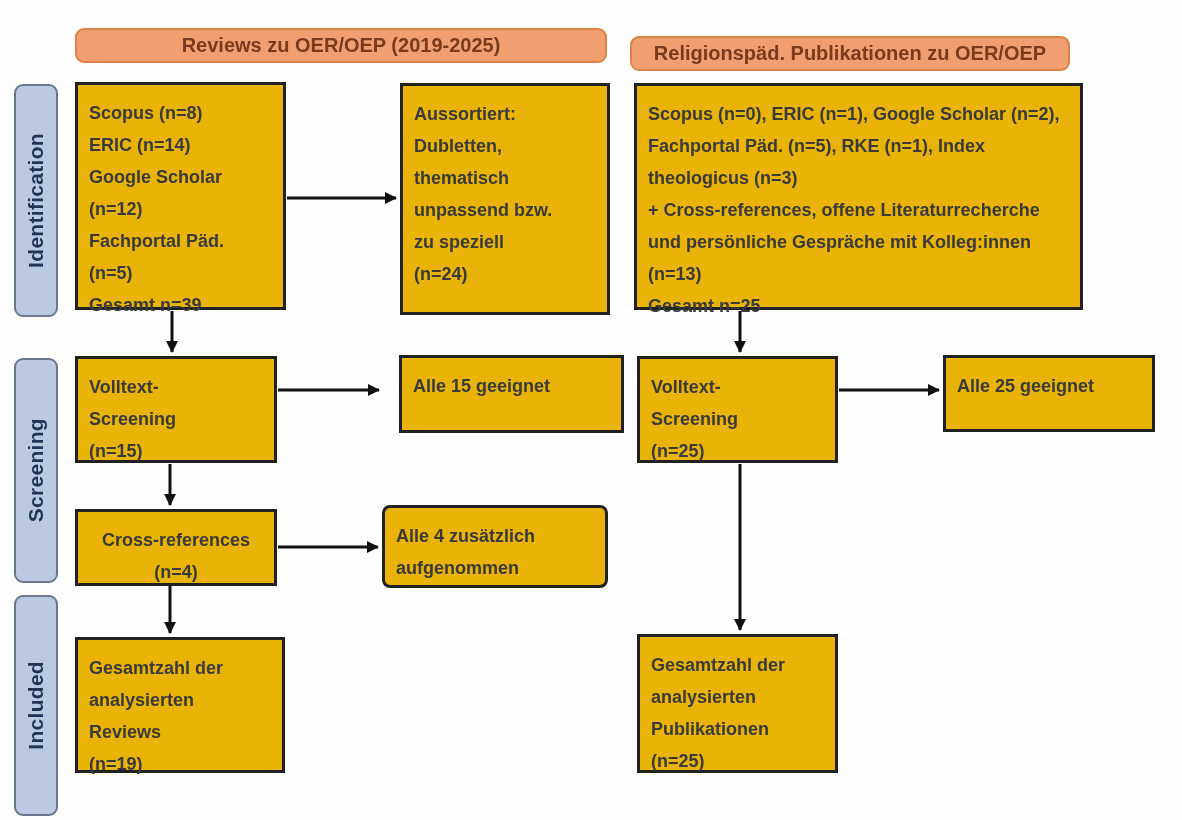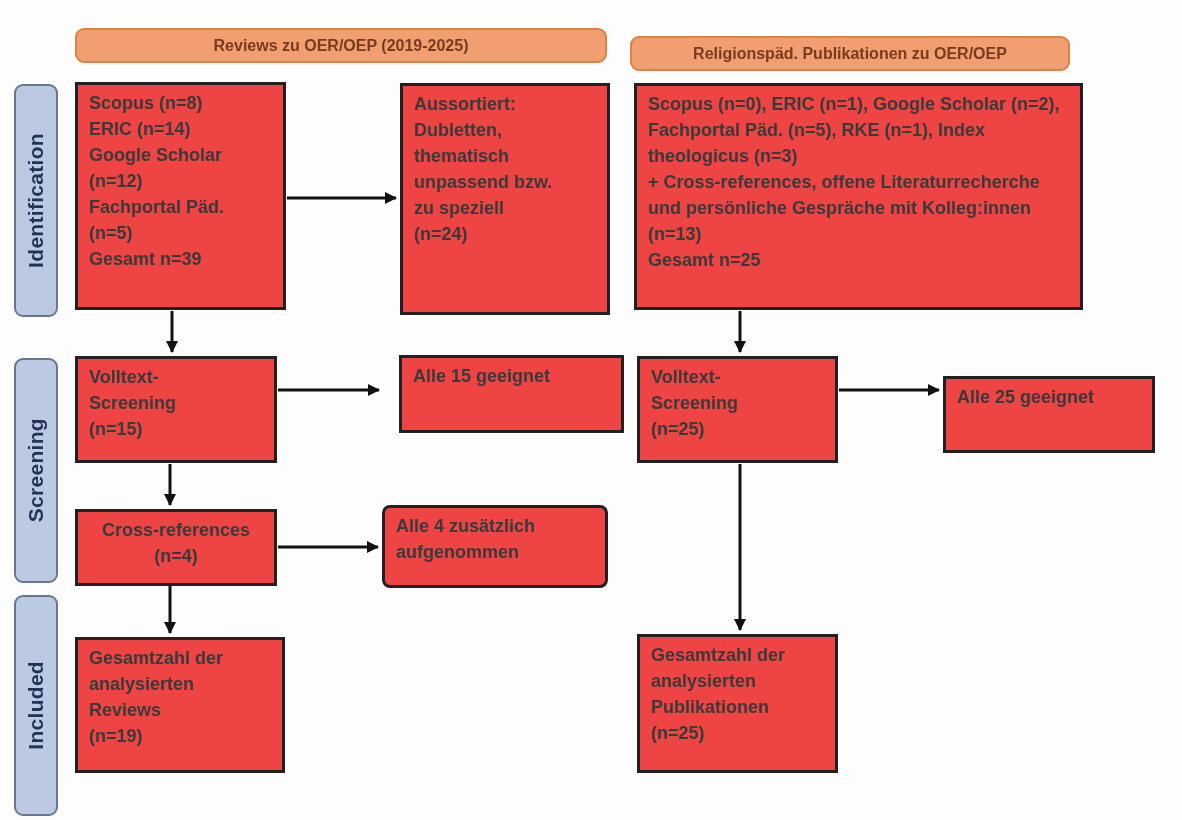--- a/index.html
+++ b/index.html
@@ -21,47 +21,47 @@
   .arrows{
     position:absolute; left:0; top:0;
     pointer-events:none;
   }
   .col-header{
     position:absolute;
     background:var(--header-fill);
     border:2px solid var(--header-border);
     border-radius:9px;
     color:var(--header-text);
-    font-size:16px; font-weight:700;
+    font-size:20px; font-weight:700;
     display:flex; align-items:center; justify-content:center;
     text-align:center;
   }
   .stage{
     position:absolute;
     background:var(--stage-fill);
     border:2px solid var(--stage-border);
     border-radius:9px;
     display:flex; align-items:center; justify-content:center;
   }
   .stage .vtext{
     writing-mode:vertical-rl;
     transform:rotate(180deg);
     color:var(--stage-text);
     font-size:21px; font-weight:700;
     letter-spacing:0.3px;
     white-space:nowrap;
   }
   .box{
     position:absolute;
-    background:#ef4444;
+    background:#eab308;
     border:3px solid var(--box-border);
     color:var(--box-text);
     font-size:18px; font-weight:700;
-    line-height:26px;
-    padding:5px 11px;
+    line-height:32px;
+    padding:12px 11px;
     white-space:pre-line;
     text-align:left;
   }
 </style>
 </head>
 <body>
 
 <div class="canvas">
 
   <svg class="arrows" width="1182" height="820" viewBox="0 0 1182 820">
@@ -125,19 +125,19 @@
   <div class="box" style="left:634px; top:83px; width:449px; height:227px;">Scopus (n=0), ERIC (n=1), Google Scholar (n=2),
 Fachportal Päd. (n=5), RKE (n=1), Index
 theologicus (n=3)
 + Cross-references, offene Literaturrecherche
 und persönliche Gespräche mit Kolleg:innen
 (n=13)
 Gesamt n=25</div>
   <div class="box" style="left:637px; top:356px; width:201px; height:107px;">Volltext-
 Screening
 (n=25)</div>
-  <div class="box" style="left:943px; top:355px; width:212px; height:77px;margin-top:21px;">Alle 25 geeignet</div>
+  <div class="box" style="left:943px; top:355px; width:212px; height:77px;">Alle 25 geeignet</div>
   <div class="box" style="left:637px; top:634px; width:201px; height:139px;">Gesamtzahl der
 analysierten
 Publikationen
 (n=25)</div>
 
 </div>
 
 </body></html>

